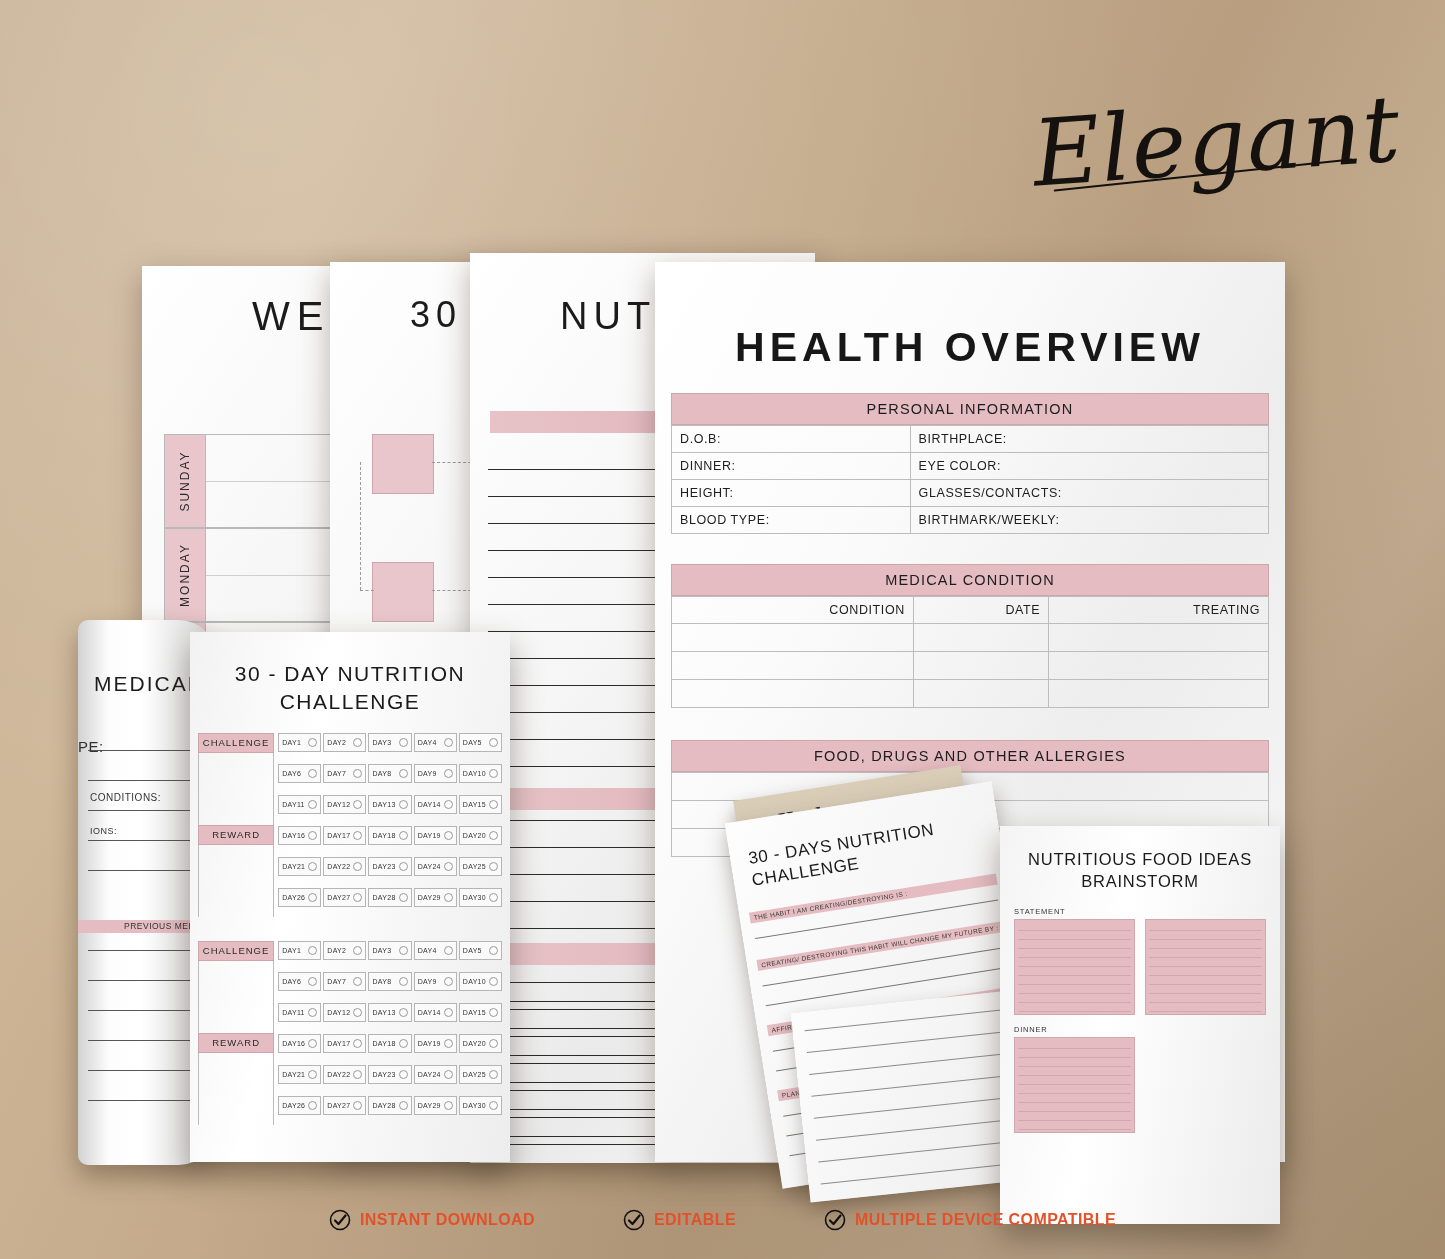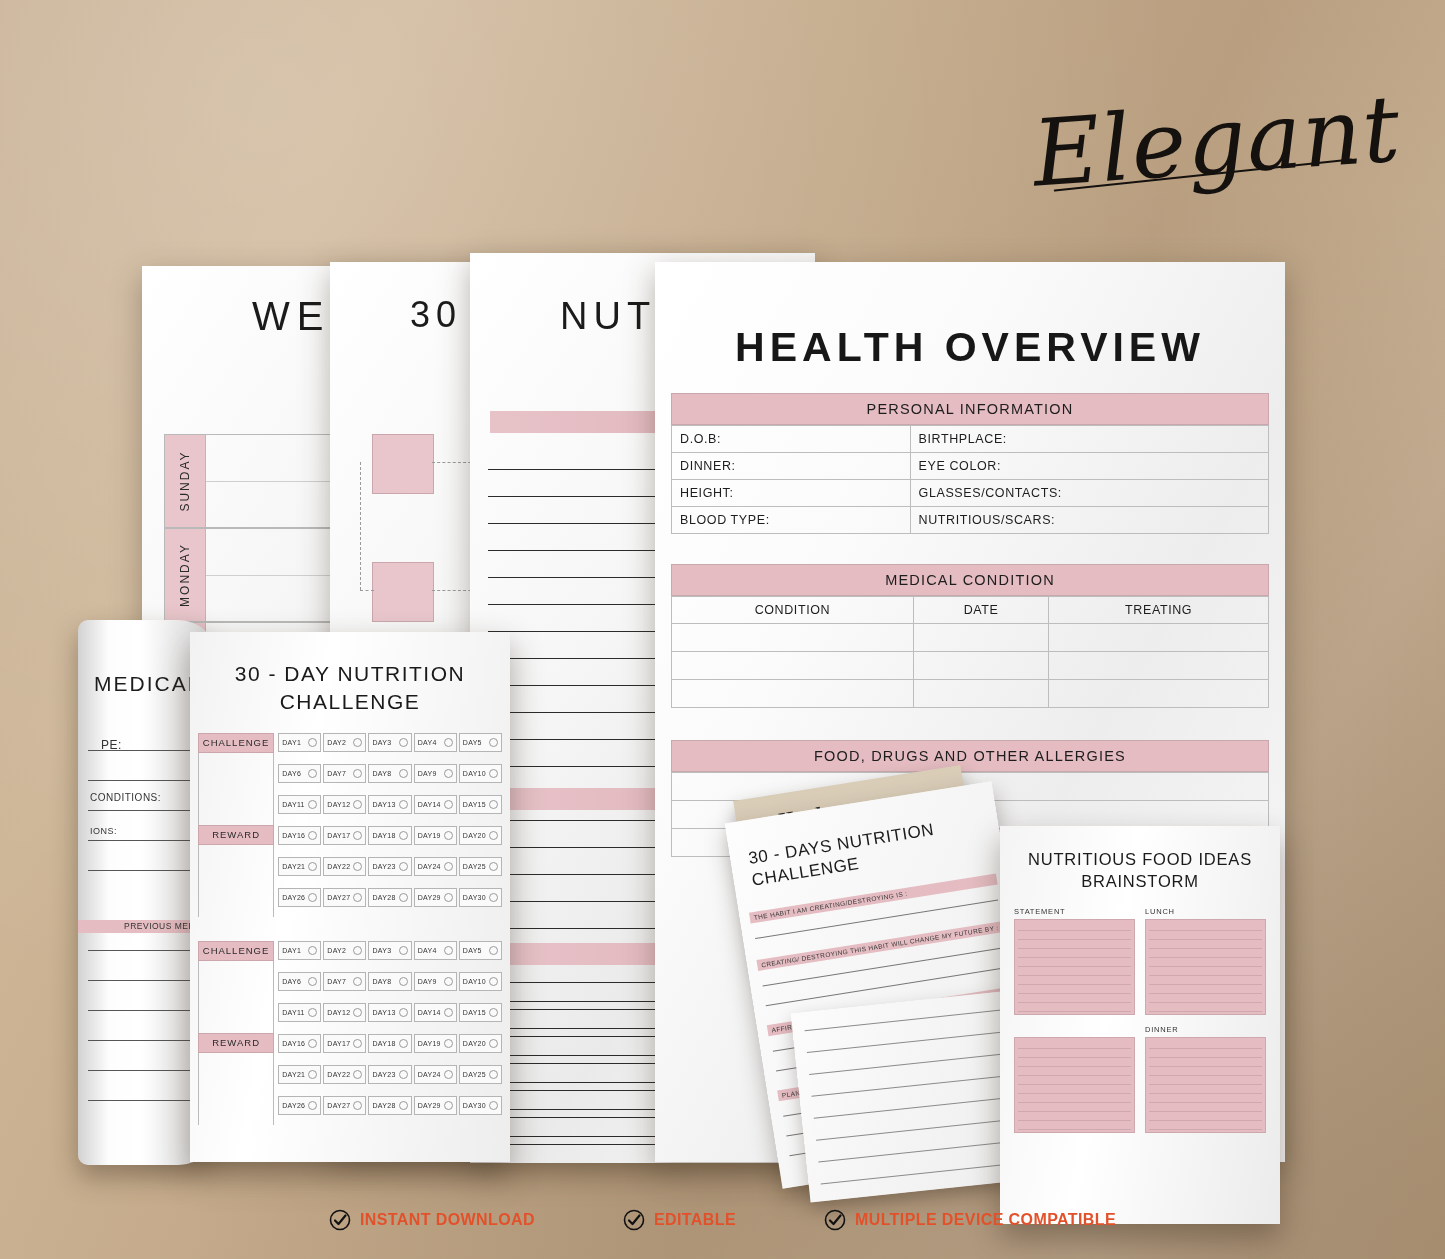--- a/index.html
+++ b/index.html
@@ -49,21 +49,21 @@
 
   
   #sheet-health{left:655px;top:262px;width:630px;height:900px;
     background:linear-gradient(120deg,#ffffff 0%,#fbfbfb 30%,#ededed 62%,#f8f8f8 100%);}
   #sheet-health .title{margin:62px 0 0 0;text-align:center;font-size:41px;letter-spacing:5px;color:#171717;}
   .hsect{margin:0 16px;}
   .sect-hd{margin-top:22px;text-align:center;font-size:14.5px;letter-spacing:1.2px;color:#1d1d1d;
            padding:7px 0;border:1px solid #c9a7ad;}
   .tbl{width:100%;border-collapse:collapse;padding-left:36px;}
   .tbl td{border:1px solid #bdbdbd;height:26px;font-size:12.5px;letter-spacing:.6px;color:#1d1d1d;padding:0 8px;}
-  .tbl td.c{text-align:center;}
+  .tbl td.c{text-align:right;}
   .tbl td.empty{height:27px;}
 
   
   #roll{position:absolute;left:78px;top:620px;width:140px;height:545px;
         background:linear-gradient(90deg,#d2d2d2 0%,#fdfdfd 22%,#ffffff 45%,#e4e4e4 78%,#cfcfcf 100%);
         border-radius:10px 40px 40px 10px;box-shadow:0 12px 26px rgba(60,45,30,.4);overflow:hidden;}
   #roll .rtitle{position:absolute;top:52px;left:16px;font-size:21px;letter-spacing:2px;color:#1d1d1d;white-space:nowrap;}
   #roll .rline{position:absolute;left:10px;width:150px;border-bottom:1px solid #555;}
   #roll .rband{position:absolute;left:0;width:160px;height:13px;background:#e4bcc1;}
 
@@ -226,21 +226,21 @@
         <tr>
           <td>DINNER:</td>
           <td>EYE COLOR:</td>
         </tr>
         <tr>
           <td>HEIGHT:</td>
           <td>GLASSES/CONTACTS:</td>
         </tr>
         <tr>
           <td>BLOOD TYPE:</td>
-          <td>NUTRITIOUS/SCARS:</td>
+          <td>BIRTHMARK/WEEKLY:</td>
         </tr>
       </tbody>
         </table>
     </div>
 
     <div class="hsect" style="margin-top:30px;">
       <div class="sect-hd pinkflat">MEDICAL CONDITION</div>
       <table class="tbl">
         <tbody>
             <tr>
@@ -292,21 +292,21 @@
     <div class="rline" style="top:190px;"></div>
     <div class="rline" style="top:220px;"></div>
     <div class="rline" style="top:250px;"></div>
     <div class="rband" style="top:300px;"></div>
     <div class="rline" style="top:330px;"></div>
     <div class="rline" style="top:360px;"></div>
     <div class="rline" style="top:390px;"></div>
     <div class="rline" style="top:420px;"></div>
     <div class="rline" style="top:450px;"></div>
     <div class="rline" style="top:480px;"></div>
-    <div style="position:absolute;left:12px;top:118px;font-size:12px;letter-spacing:.5px;color:#333;padding-left:11px;">PE:</div>
+    <div style="position:absolute;left:0;top:118px;font-size:15px;letter-spacing:.5px;color:#333;">PE:</div>
     <div style="position:absolute;left:12px;top:172px;font-size:10px;letter-spacing:.5px;color:#333;">CONDITIONS:</div>
     <div style="position:absolute;left:12px;top:206px;font-size:9px;letter-spacing:.5px;color:#333;">IONS:</div>
     <div style="position:absolute;left:46px;top:301px;font-size:8.5px;letter-spacing:.5px;color:#333;">PREVIOUS MED</div>
   </div>
 
   <div id="booklet">
     <div class="btitle">30 - DAY NUTRITION CHALLENGE</div>
 
     <div class="chal-wrap">
       <div class="chal-left">
@@ -618,35 +618,20 @@
             <div class="fl"></div>
             <div class="fl"></div>
             <div class="fl"></div>
             <div class="fl"></div>
             <div class="fl"></div>
             <div class="fl"></div>
             <div class="fl"></div>
         </div>
       </div>
       <div class="fcell">
-        <div class="flabel">LUNCH</div>
-        <div class="fbox">
-          <div class="fl"></div>
-            <div class="fl"></div>
-            <div class="fl"></div>
-            <div class="fl"></div>
-            <div class="fl"></div>
-            <div class="fl"></div>
-            <div class="fl"></div>
-            <div class="fl"></div>
-            <div class="fl"></div>
-            <div class="fl"></div>
-        </div>
-      </div>
-      <div class="fcell">
         <div class="flabel" style="visibility:hidden">.</div>
         <div class="fbox">
           <div class="fl"></div>
             <div class="fl"></div>
             <div class="fl"></div>
             <div class="fl"></div>
             <div class="fl"></div>
             <div class="fl"></div>
             <div class="fl"></div>
             <div class="fl"></div>

